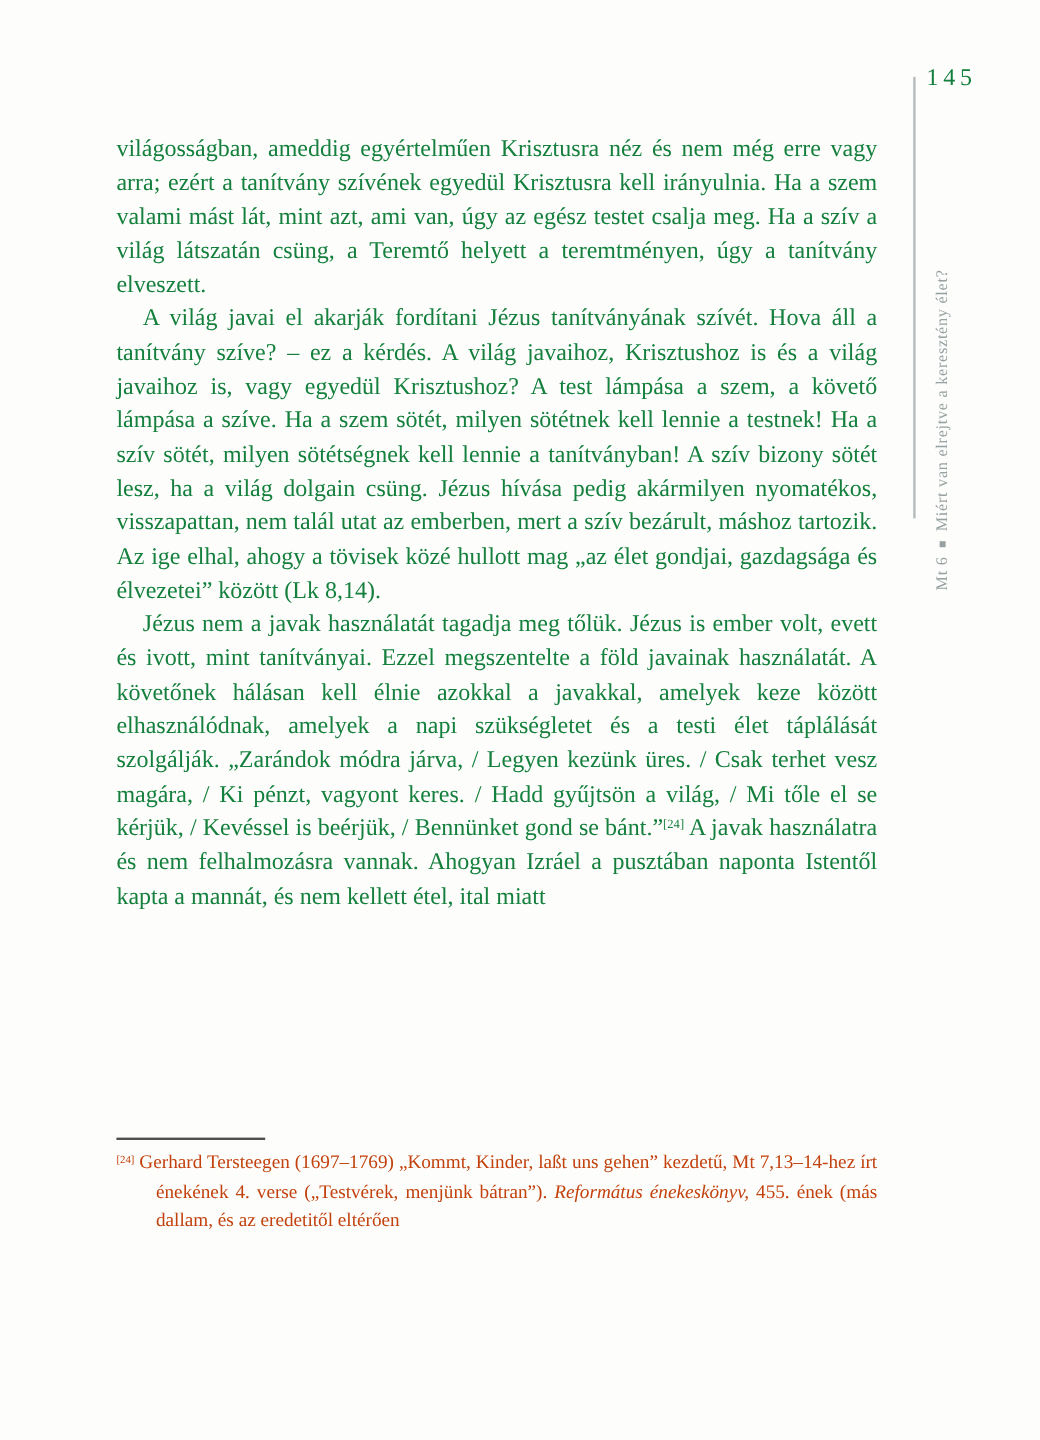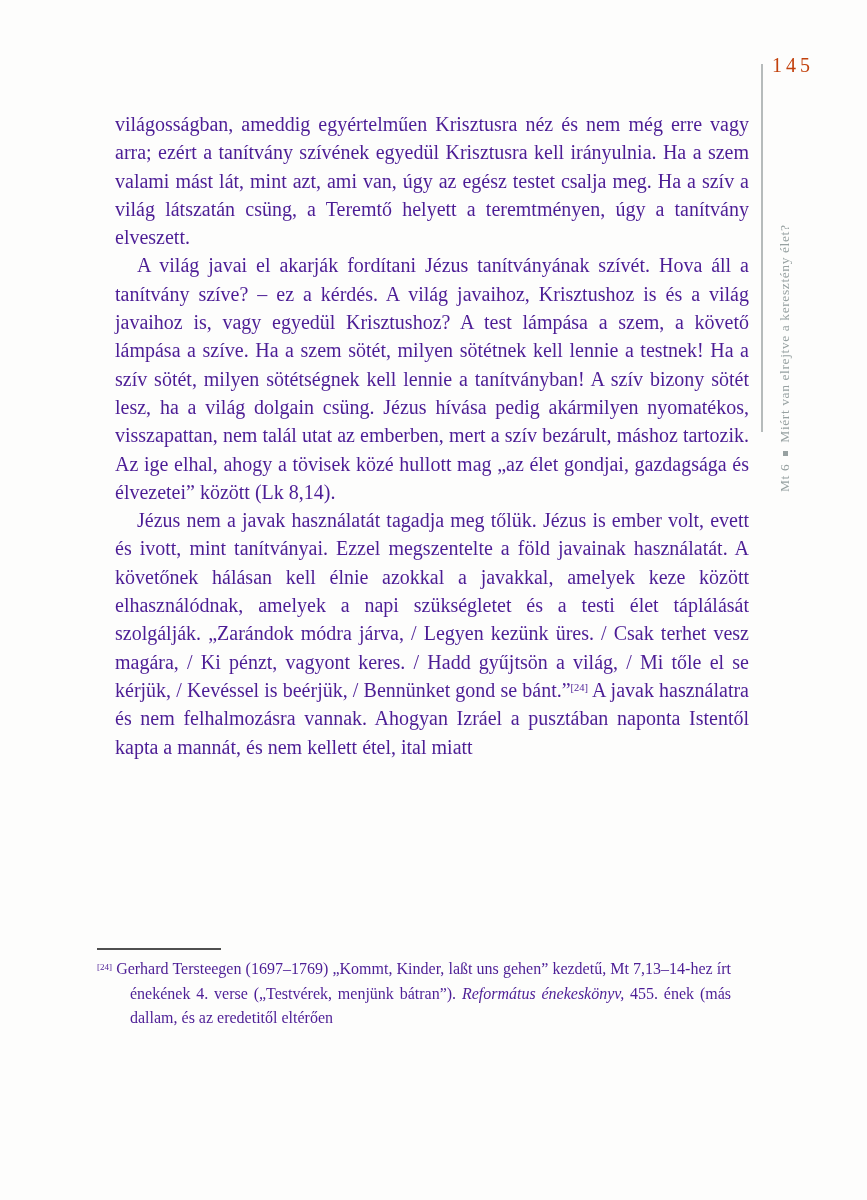--- a/index.html
+++ b/index.html
@@ -6,23 +6,23 @@
   .page{
     position:relative;
     width:867px;height:1200px;
     background:#fdfdfc;
     overflow:hidden;
     font-family:"Liberation Serif", serif;
   }
   
   .body-text{
     position:absolute;
-    left:115px;top:110px;width:634px;
+    left:97px;top:110px;width:634px;
     font-size:20px;line-height:28.3px;
-    color:#4c1d95;
+    color:#15803d;
     text-align:justify;
   }
   .para{margin:0;}
   .para.indent{text-indent:22px;}
   sup.fnref{
     font-size:10.5px;
     line-height:0;
     vertical-align:6px;
     letter-spacing:0;
   }
@@ -30,35 +30,35 @@
   .footnote-rule{
     position:absolute;
     left:97px;top:948px;
     width:124px;height:2px;
     background:#4f4f4f;
   }
   .footnote{
     position:absolute;
     left:97px;top:957px;width:634px;
     font-size:16px;line-height:24.6px;
-    color:#4c1d95;
+    color:#c2410c;
     text-align:justify;
     padding-left:33px;
     text-indent:-33px;
     box-sizing:border-box;
   }
   .footnote sup.fnref{font-size:9px;vertical-align:4px;}
   .footnote i{font-style:italic;}
   
   .page-number{
     position:absolute;
     left:772px;top:54px;
     font-size:20px;
     letter-spacing:4px;
-    color:#c2410c;
+    color:#15803d;
   }
   .margin-rule{
     position:absolute;
     left:761px;top:64px;
     width:2px;height:368px;
     background:#b6bbbb;
   }
   .margin-tab{
     position:absolute;
     left:772px;top:492px;

